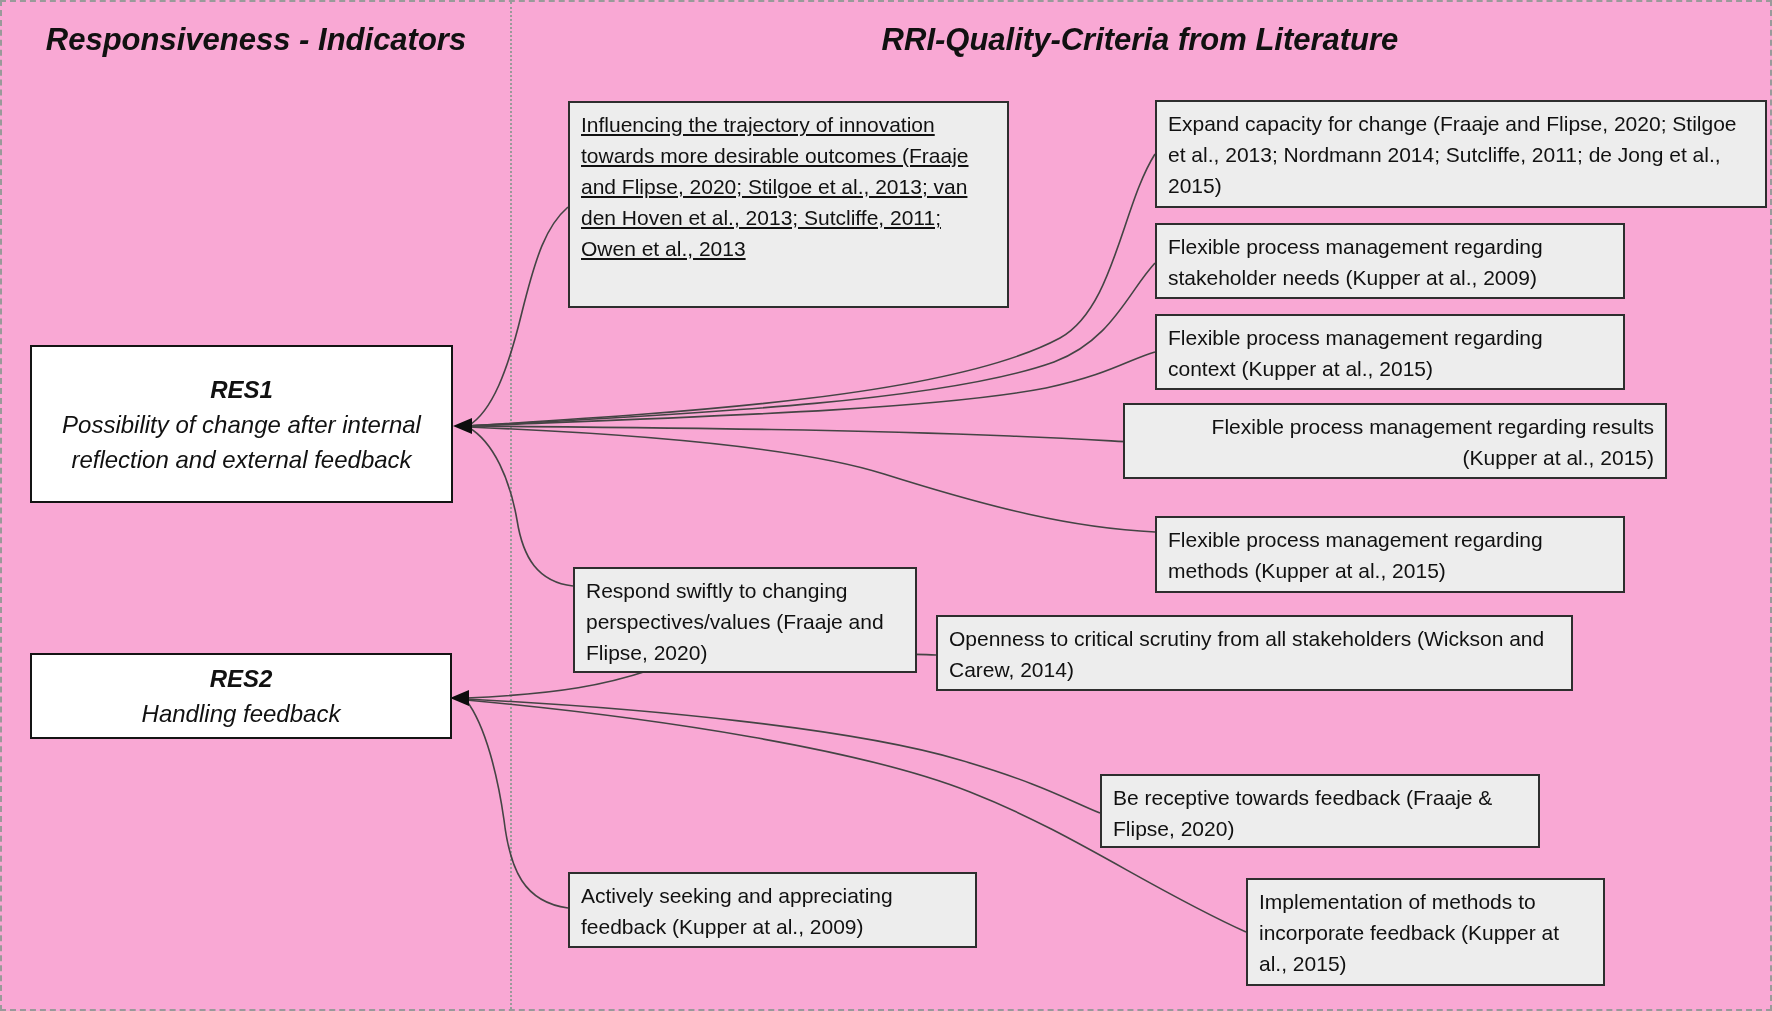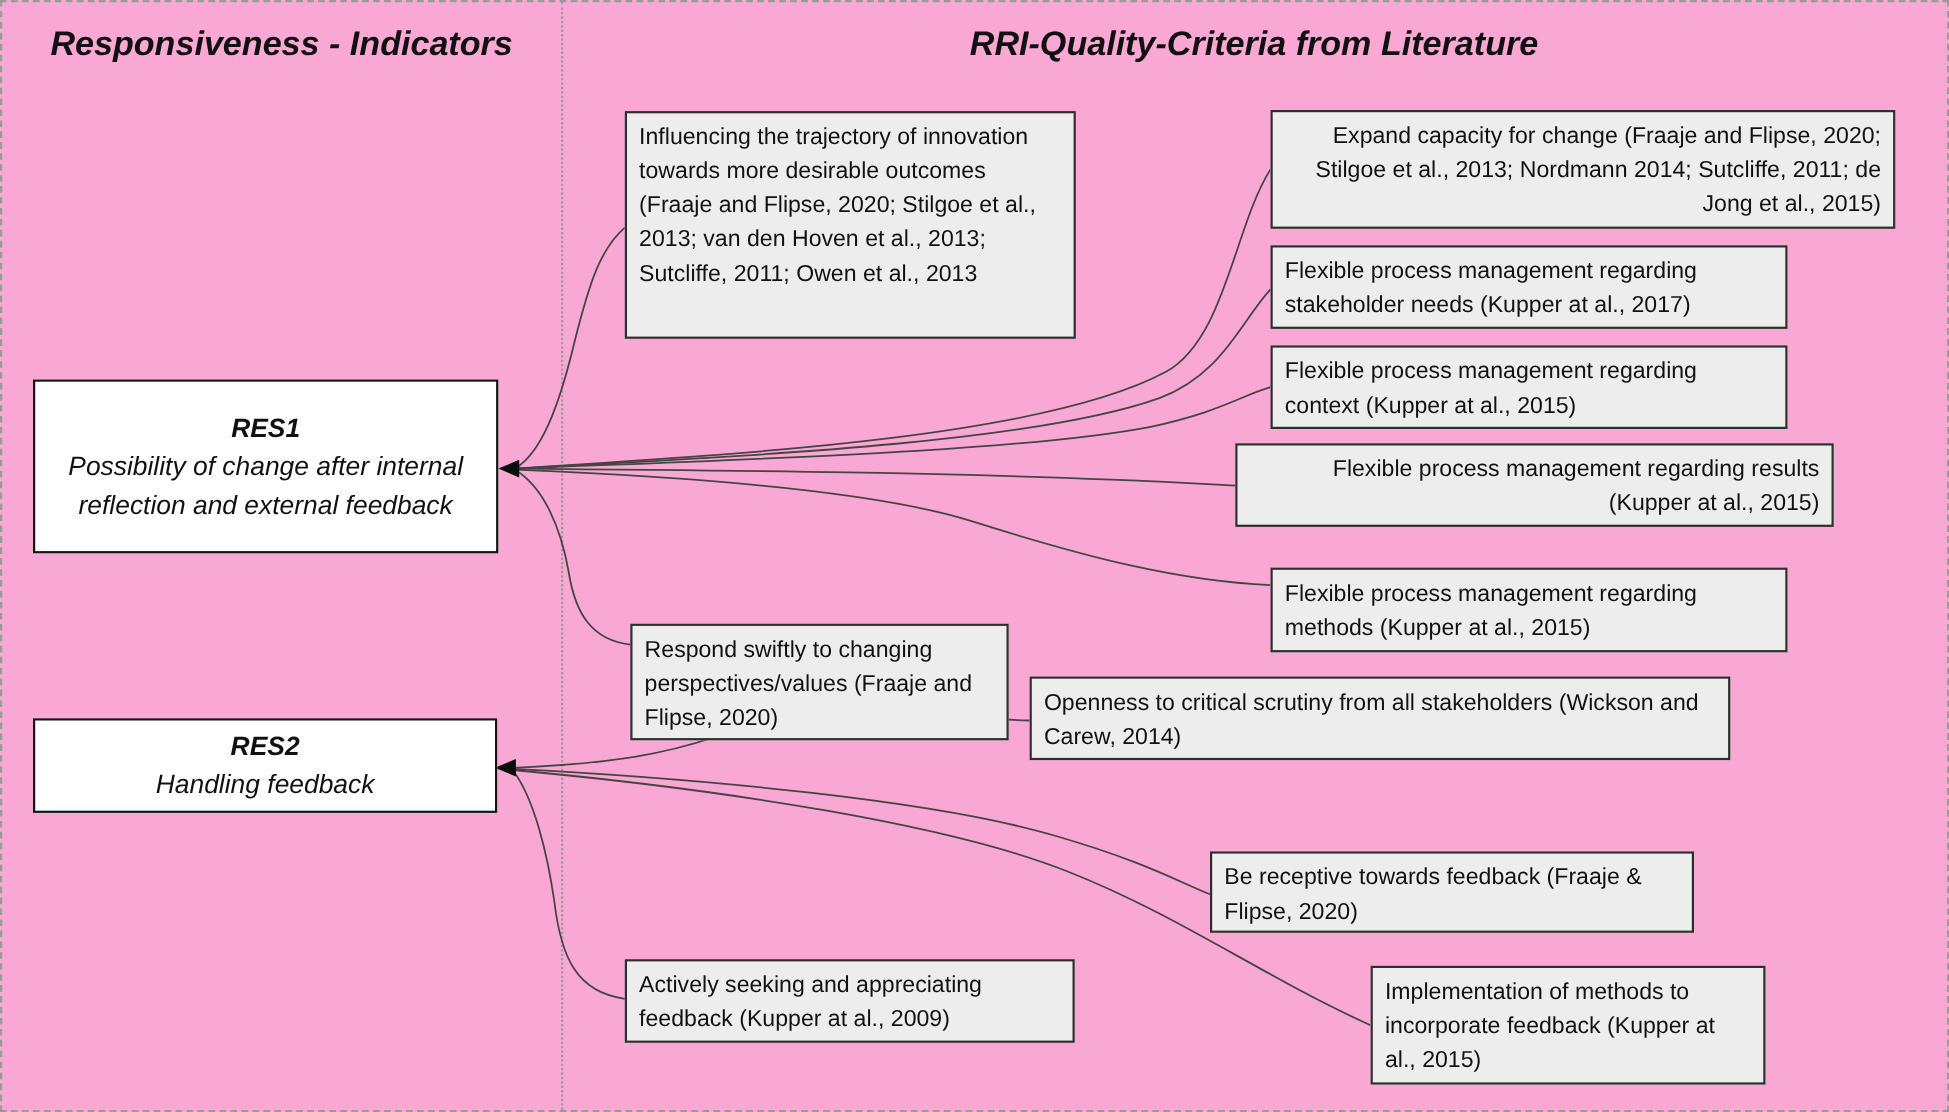--- a/index.html
+++ b/index.html
@@ -53,22 +53,22 @@
     background:var(--ind-fill);
     border:2.5px solid var(--ind-border);
     box-sizing:border-box;
     text-align:center;
     font-style:italic;font-size:24px;line-height:35px;
     padding:6px 4px;
     display:flex;flex-direction:column;justify-content:center;
   }
   .ind .code{font-weight:700;}
   
-  .c0{left:566px;top:99px;  width:410px;height:207px;}
-  .c1{left:1153px;top:98px; width:568px;height:108px;text-align:right;}
+  .c0{left:566px;top:99px;  width:441px;height:207px;text-decoration:underline;}
+  .c1{left:1153px;top:98px; width:612px;height:108px;}
   .c2{left:1153px;top:221px;width:470px;height:76px;}
   .c3{left:1153px;top:312px;width:470px;height:76px;}
   .c4{left:1121px;top:401px;width:544px;height:76px;text-align:right;}
   .c5{left:1153px;top:514px;width:470px;height:77px;}
   .c6{left:571px;top:525px; width:344px;height:106px;margin-top:40px;}
   .c7{left:934px;top:613px; width:637px;height:76px;}
   .c8{left:1098px;top:772px;width:440px;height:74px;}
   .c9{left:566px;top:870px; width:409px;height:76px;}
   .c10{left:1244px;top:876px;width:359px;height:108px;}
   
@@ -108,21 +108,21 @@
     <div class="code">RES1</div>
     <div class="desc">Possibility of change after internal reflection and external feedback</div>
   </div>
   <div class="ind res2">
     <div class="code">RES2</div>
     <div class="desc">Handling feedback</div>
   </div>
 
   <div class="crit c0">Influencing the trajectory of innovation towards more desirable outcomes (Fraaje and Flipse, 2020; Stilgoe et al., 2013; van den Hoven et al., 2013; Sutcliffe, 2011; Owen et al., 2013</div>
   <div class="crit c1">Expand capacity for change (Fraaje and Flipse, 2020; Stilgoe et al., 2013; Nordmann 2014; Sutcliffe, 2011; de Jong et al., 2015)</div>
-  <div class="crit c2">Flexible process management regarding stakeholder needs (Kupper at al., 2017)</div>
+  <div class="crit c2">Flexible process management regarding stakeholder needs (Kupper at al., 2009)</div>
   <div class="crit c3">Flexible process management regarding context (Kupper at al., 2015)</div>
   <div class="crit c4">Flexible process management regarding results (Kupper at al., 2015)</div>
   <div class="crit c5">Flexible process management regarding methods (Kupper at al., 2015)</div>
   <div class="crit c6">Respond swiftly to changing perspectives/values (Fraaje and Flipse, 2020)</div>
   <div class="crit c7">Openness to critical scrutiny from all stakeholders (Wickson and Carew, 2014)</div>
   <div class="crit c8">Be receptive towards feedback (Fraaje &amp; Flipse, 2020)</div>
   <div class="crit c9">Actively seeking and appreciating feedback (Kupper at al., 2009)</div>
   <div class="crit c10">Implementation of methods to incorporate feedback (Kupper at al., 2015)</div>
 
 </div>

